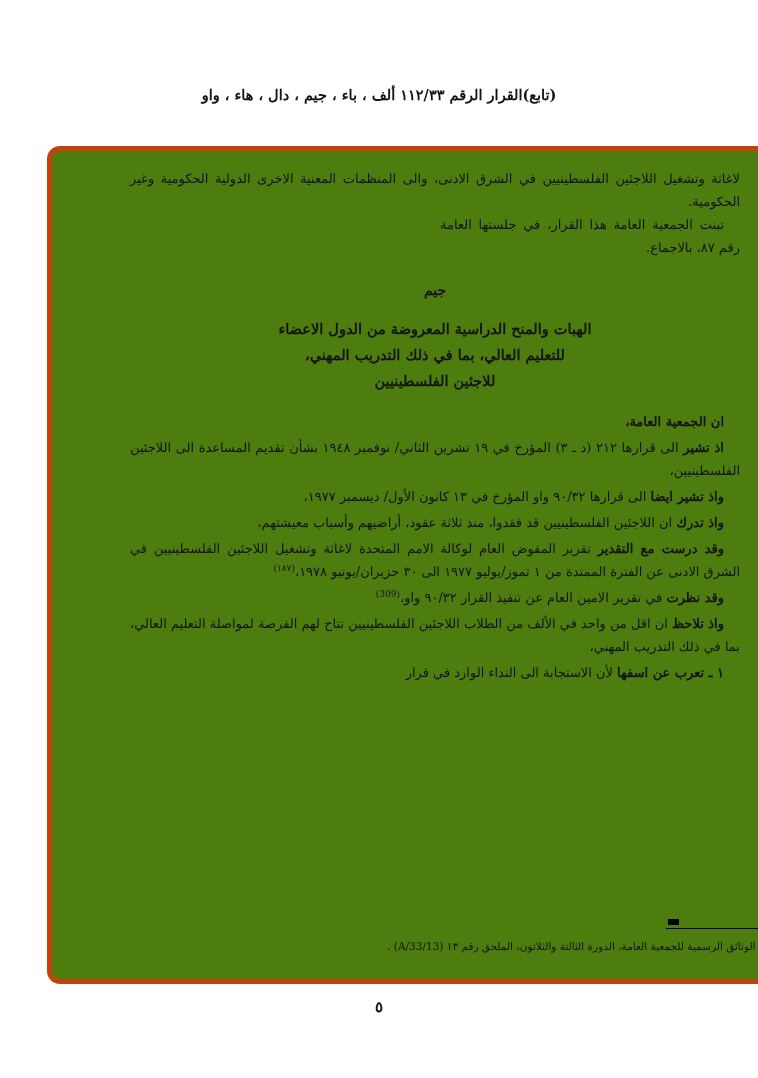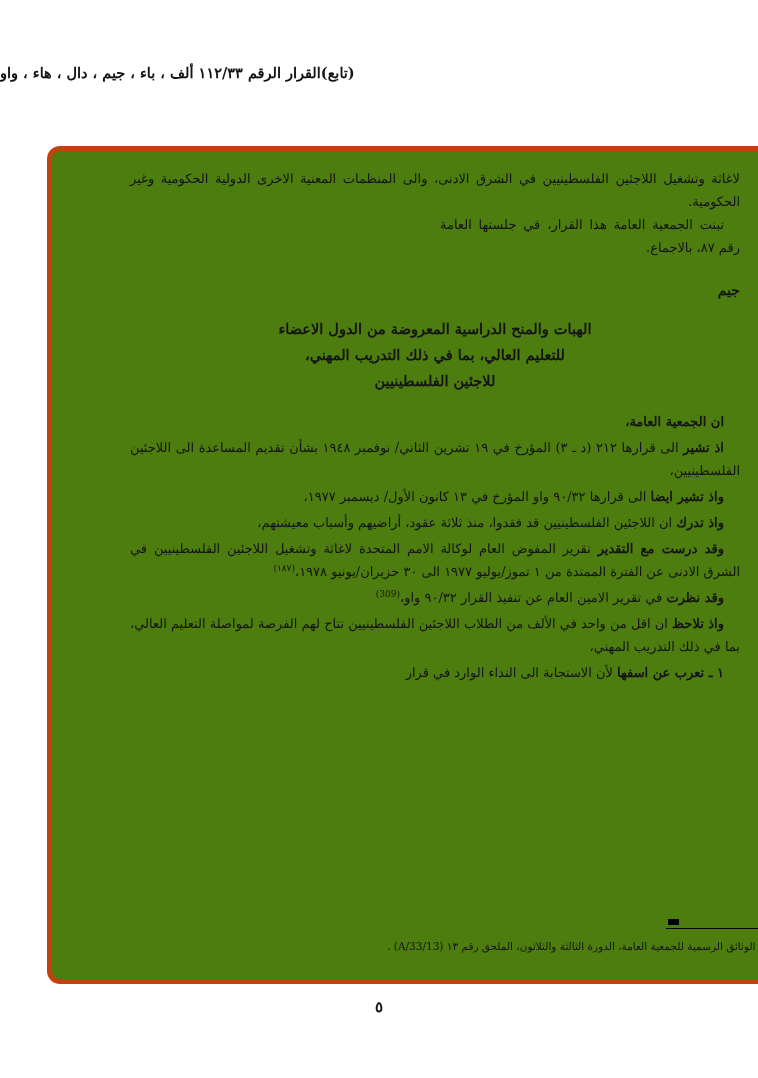--- a/index.html
+++ b/index.html
@@ -5,22 +5,22 @@
   * { margin:0; padding:0; box-sizing:border-box; }
   html,body { background:#ffffff; }
   body {
     position:relative;
     width:758px; height:1078px;
     font-family:"DejaVu Serif","Liberation Serif",serif;
     color:#141414;
     overflow:hidden;
   }
   .doc-header {
-    position:absolute; top:64px; left:0; width:100%;
-    text-align:left; direction:rtl;
+    position:absolute; top:86px; left:0; width:100%;
+    text-align:center; direction:rtl;
   }
   .doc-header .title {
     font-size:14.5px; font-weight:bold; letter-spacing:.3px;
   }
   .doc-header .source {
     font-size:9px; margin-top:11px; color:#222;
   }
   .green-box {
     position:absolute; left:47px; top:146px;
     width:756px; height:838px;
@@ -33,21 +33,21 @@
     direction:rtl; text-align:justify;
     font-size:13px; line-height:23px;
     overflow:hidden;
   }
   .cont-par { text-indent:0; }
   .adopt-par {
     max-width:300px; margin-top:0; text-indent:16px;
     text-align:justify;
   }
   .section-letter {
-    font-weight:bold; font-size:14px;
+    text-align:center; font-weight:bold; font-size:14px;
     margin:20px 0 14px 0; text-indent:0;
   }
   .doc-heading {
     text-align:center; font-weight:bold; font-size:14.5px;
     line-height:26px; margin-bottom:16px;
   }
   .doc-heading span { display:block; }
   .body-par { text-indent:16px; margin-bottom:3px; }
   .body-par b { font-weight:bold; }
   .body-par sup { font-size:9px; line-height:0; }

